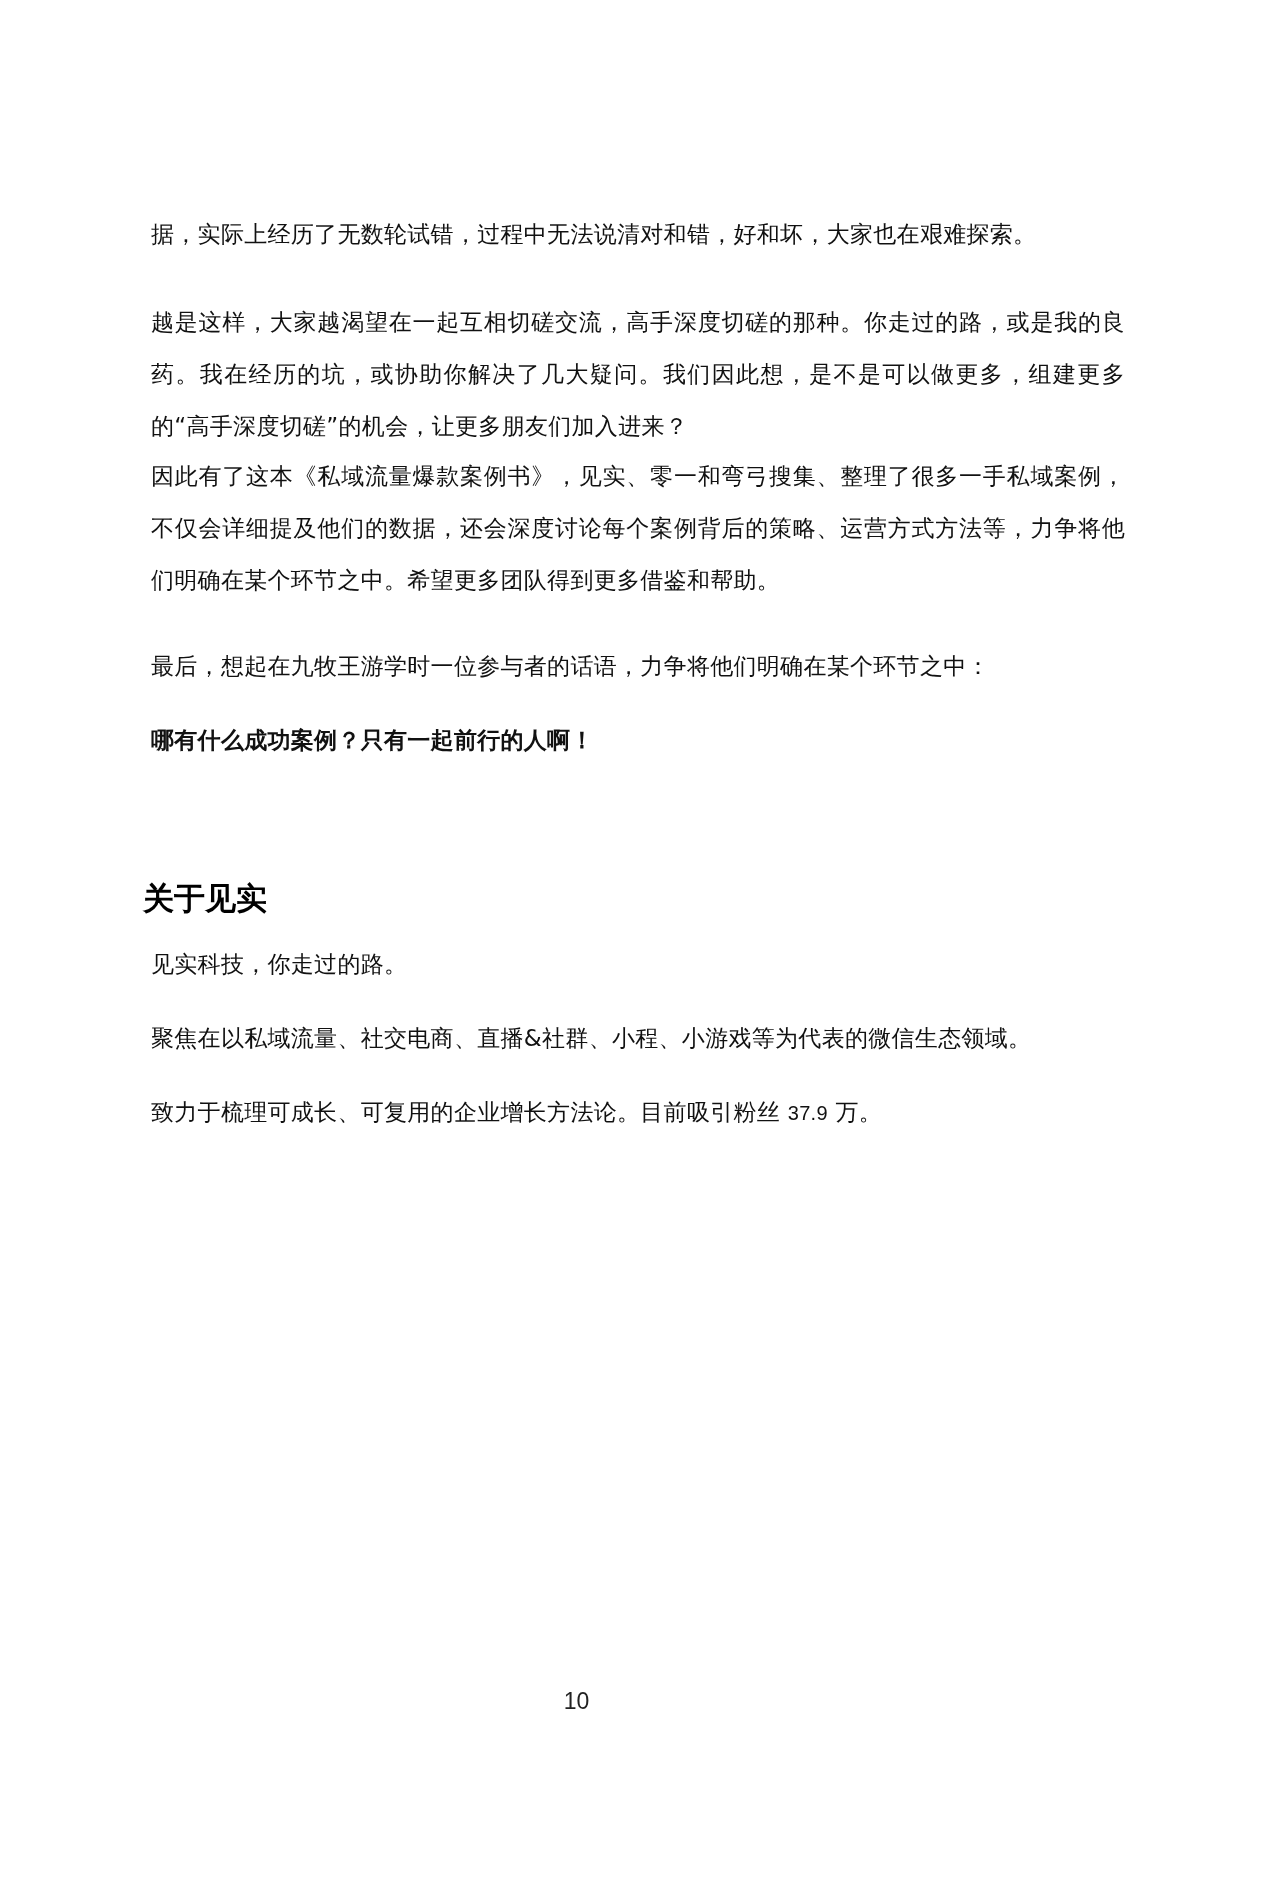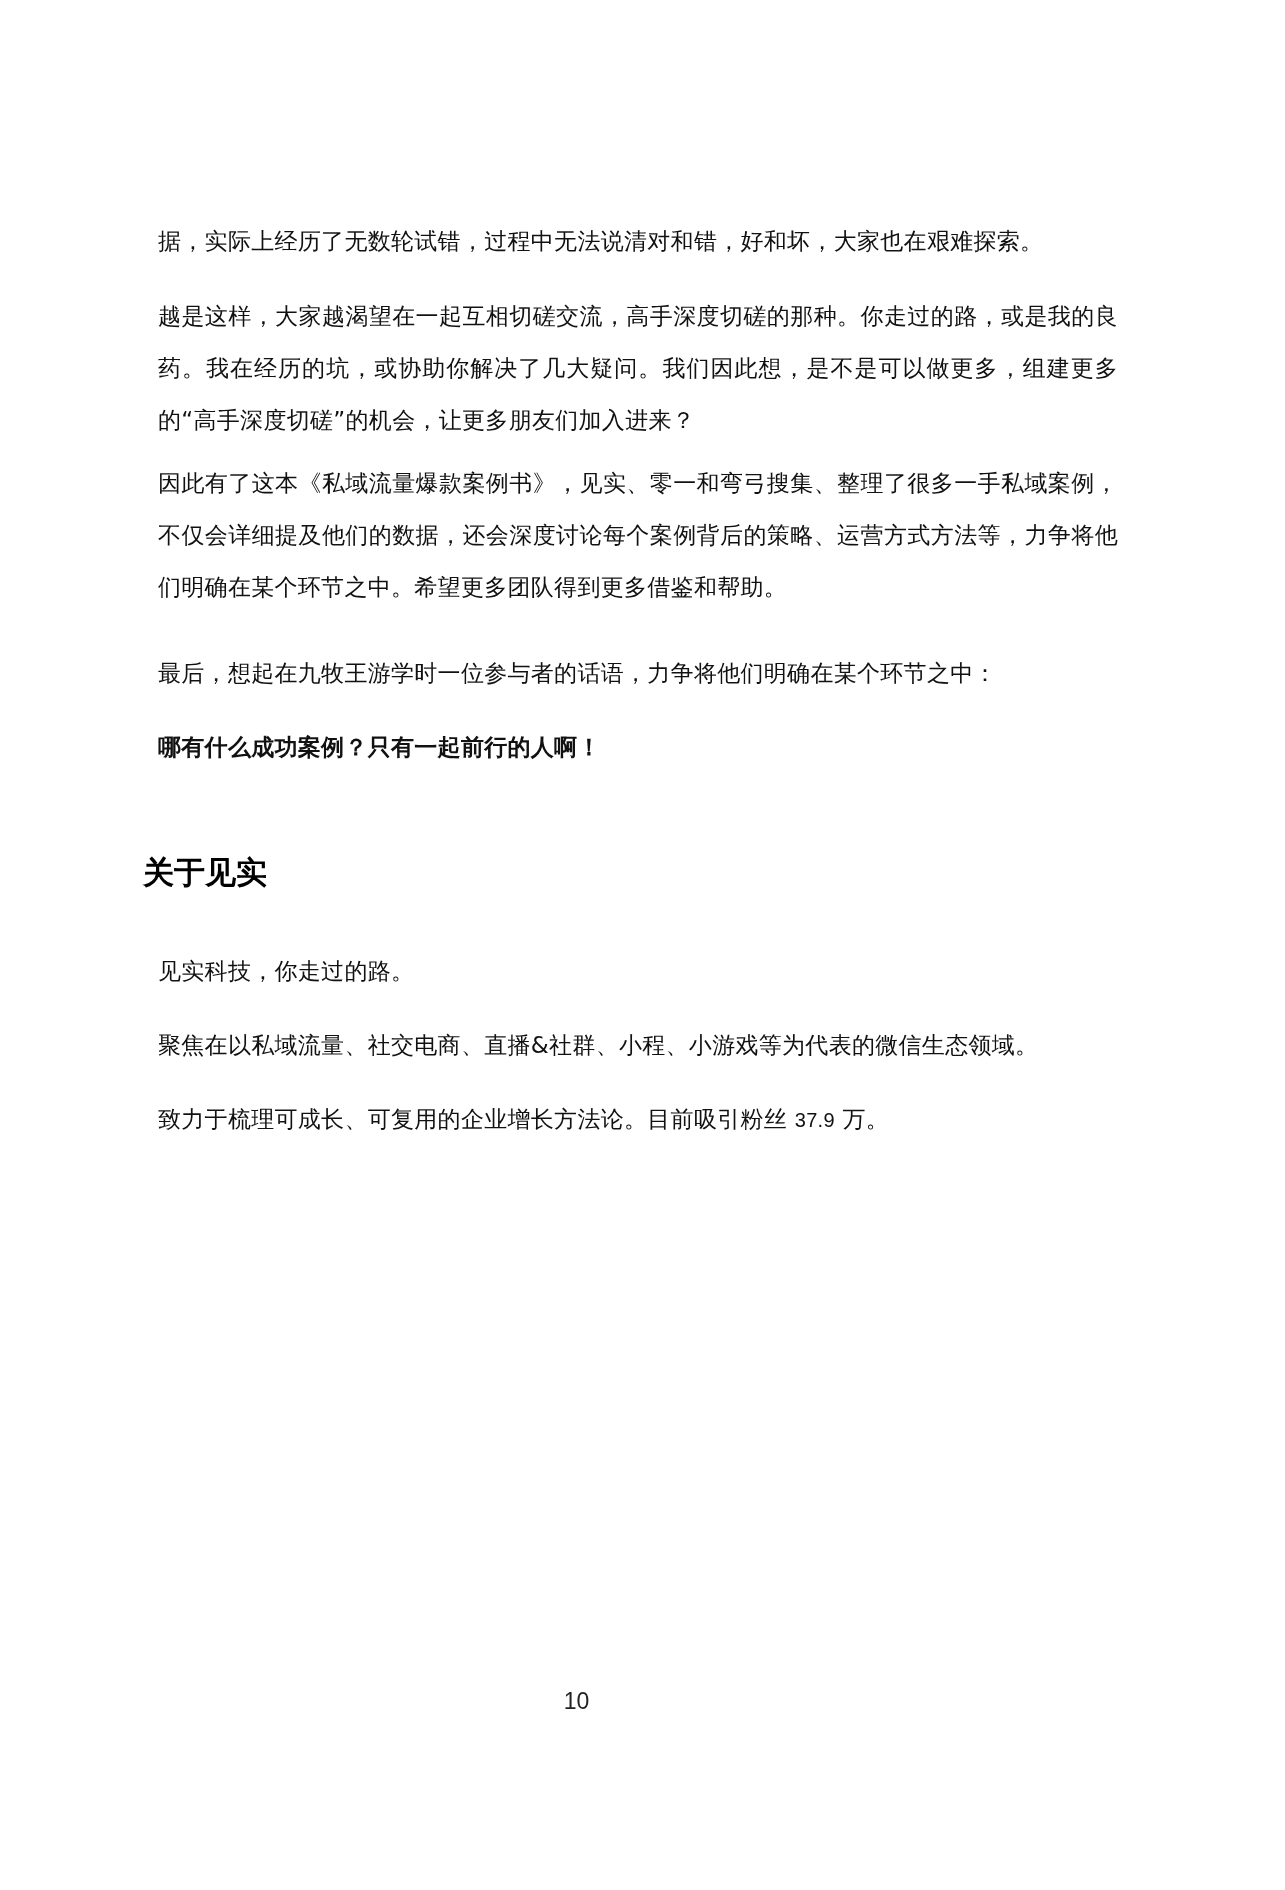--- a/index.html
+++ b/index.html
@@ -15,35 +15,35 @@
       font-family: "DejaVu Sans", "Liberation Sans", sans-serif;
       color: #111111;
     }
     .page-content {
       position: absolute;
       left: 143px;
       top: 200px;
       width: 990px;
     }
     .para {
-      margin: 15px;
+      margin: 8px;
       font-size: 23px;
       line-height: 52px;
       letter-spacing: 0.3px;
       text-align: justify;
       text-justify: inter-character;
     }
     .p1 { position: absolute; top: 0; }
-    .p2 { position: absolute; top: 75px; }
+    .p2 { position: absolute; top: 88px; }
     .p3 { position: absolute; top: 242px; }
     .p4 { position: absolute; top: 432px; }
     .p5 { position: absolute; top: 506px; font-weight: bold; }
     .heading {
       position: absolute;
-      top: 650px;
+      top: 676px;
       margin: 0;
       font-size: 31px;
       line-height: 44px;
       font-weight: bold;
       color: #000000;
     }
     .a1 { position: absolute; top: 730px; }
     .a2 { position: absolute; top: 804px; }
     .a3 { position: absolute; top: 878px; }
     .num {

